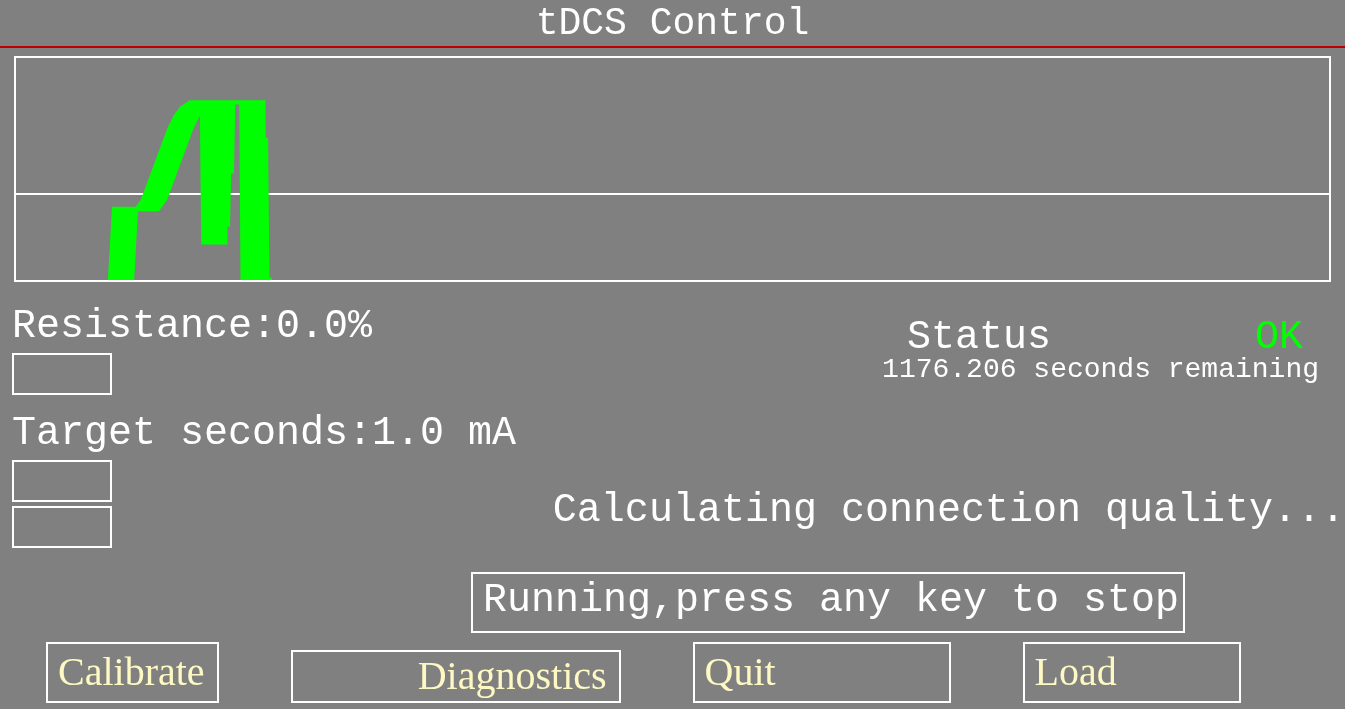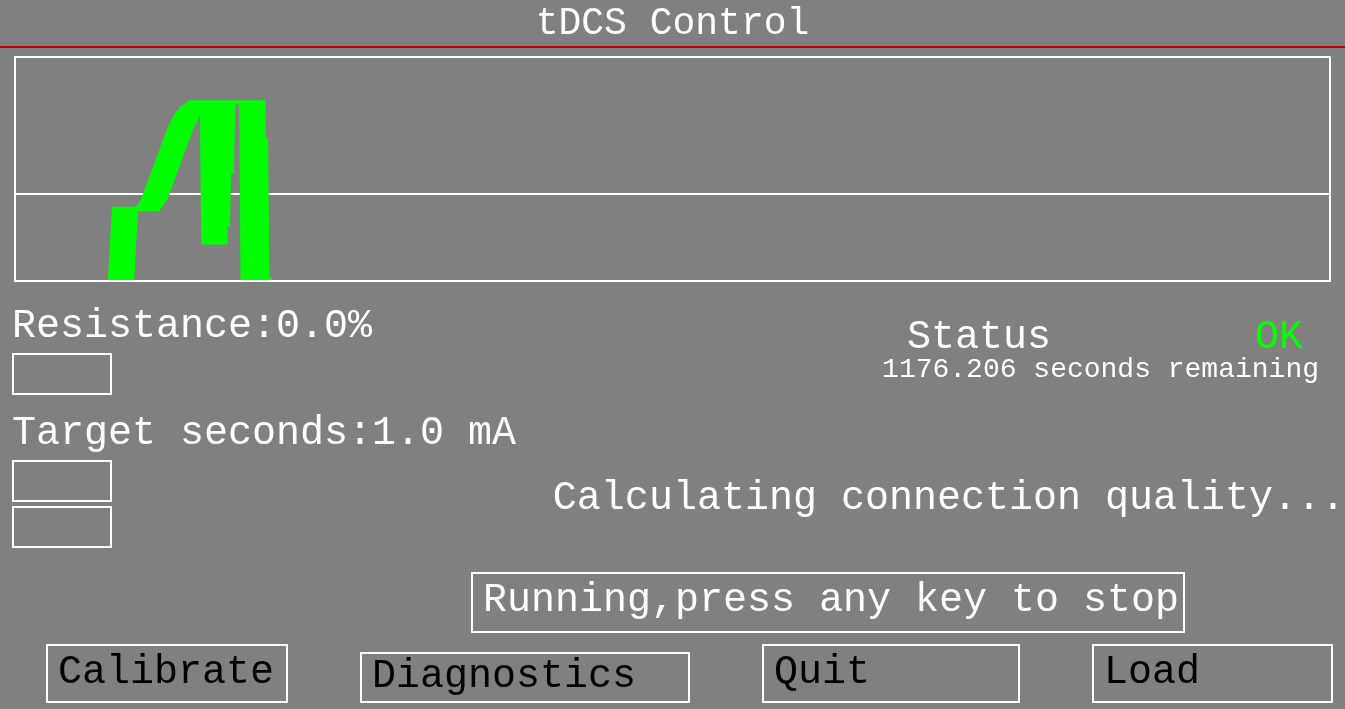--- a/index.html
+++ b/index.html
@@ -85,21 +85,21 @@
   .remaining-line {
     position: absolute;
     right: 26px;
     top: 66px;
     font-size: 28px;
     white-space: nowrap;
   }
   .calc-line {
     position: absolute;
     right: 0;
-    top: 188px;
+    top: 200px;
     font-size: 40px;
     white-space: nowrap;
   }
   .running-box {
     position: absolute;
     left: 471px;
     top: 284px;
     border: 2px solid #ffffff;
     padding: 4px 4px 8px 10px;
     font-size: 40px;
@@ -109,28 +109,28 @@
     position: absolute;
     bottom: 6px;
     left: 46px;
     display: flex;
     gap: 72px;
   }
   .btn {
     border: 2px solid #ffffff;
     padding: 0px 12px 2px 10px;
     font-size: 40px;
-    font-family: Liberation Mono, monospace;
+    font-family: Liberation Serif, serif;
     background: transparent;
-    color: #000000;
+    color: #fef9c3;
     cursor: pointer;
   }
-  .btn-diag { width: 330px; text-align: left; margin-top: 8px; }
+  .btn-diag { width: 330px; text-align: right; margin-top: 8px; }
   .btn-quit { width: 258px; text-align: left; }
-  .btn-load { width: 241px; text-align: left; }
+  .btn-load { width: 218px; text-align: left; }
 </style>
 </head>
 <body>
 
 <div class="title">tDCS Control</div>
 <div class="red-line"></div>
 
 <div class="chart-container">
   <div class="chart-midline"></div>
   <svg class="chart-svg" viewBox="0 0 100 100" preserveAspectRatio="none">

